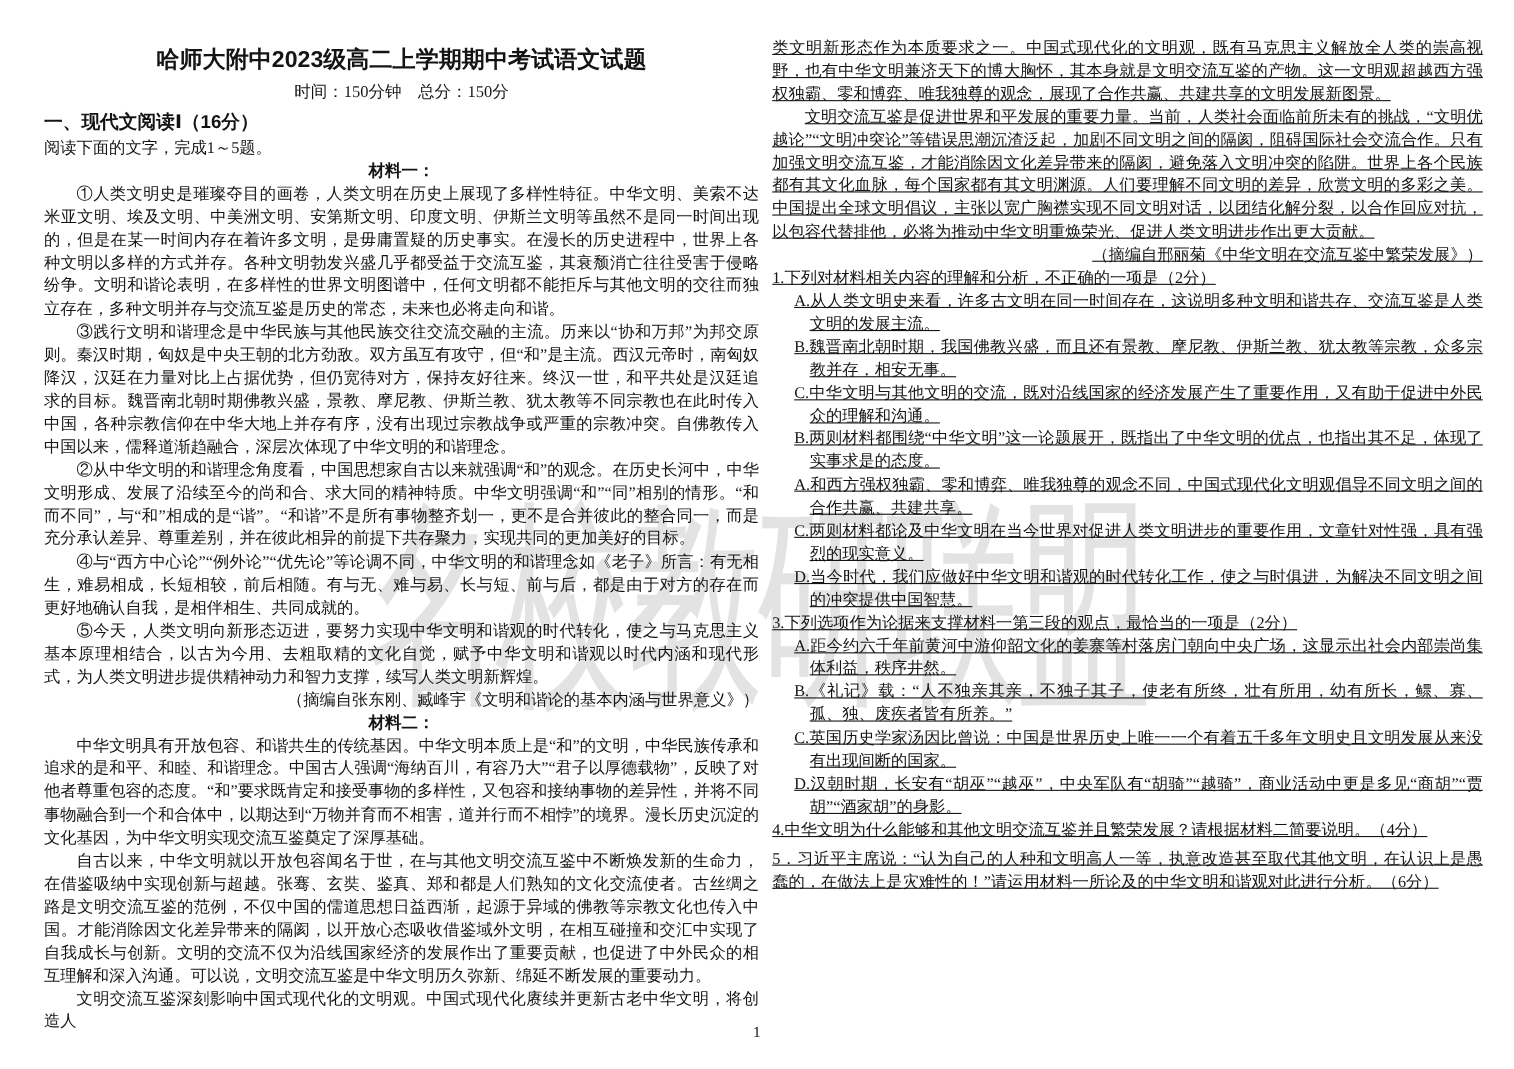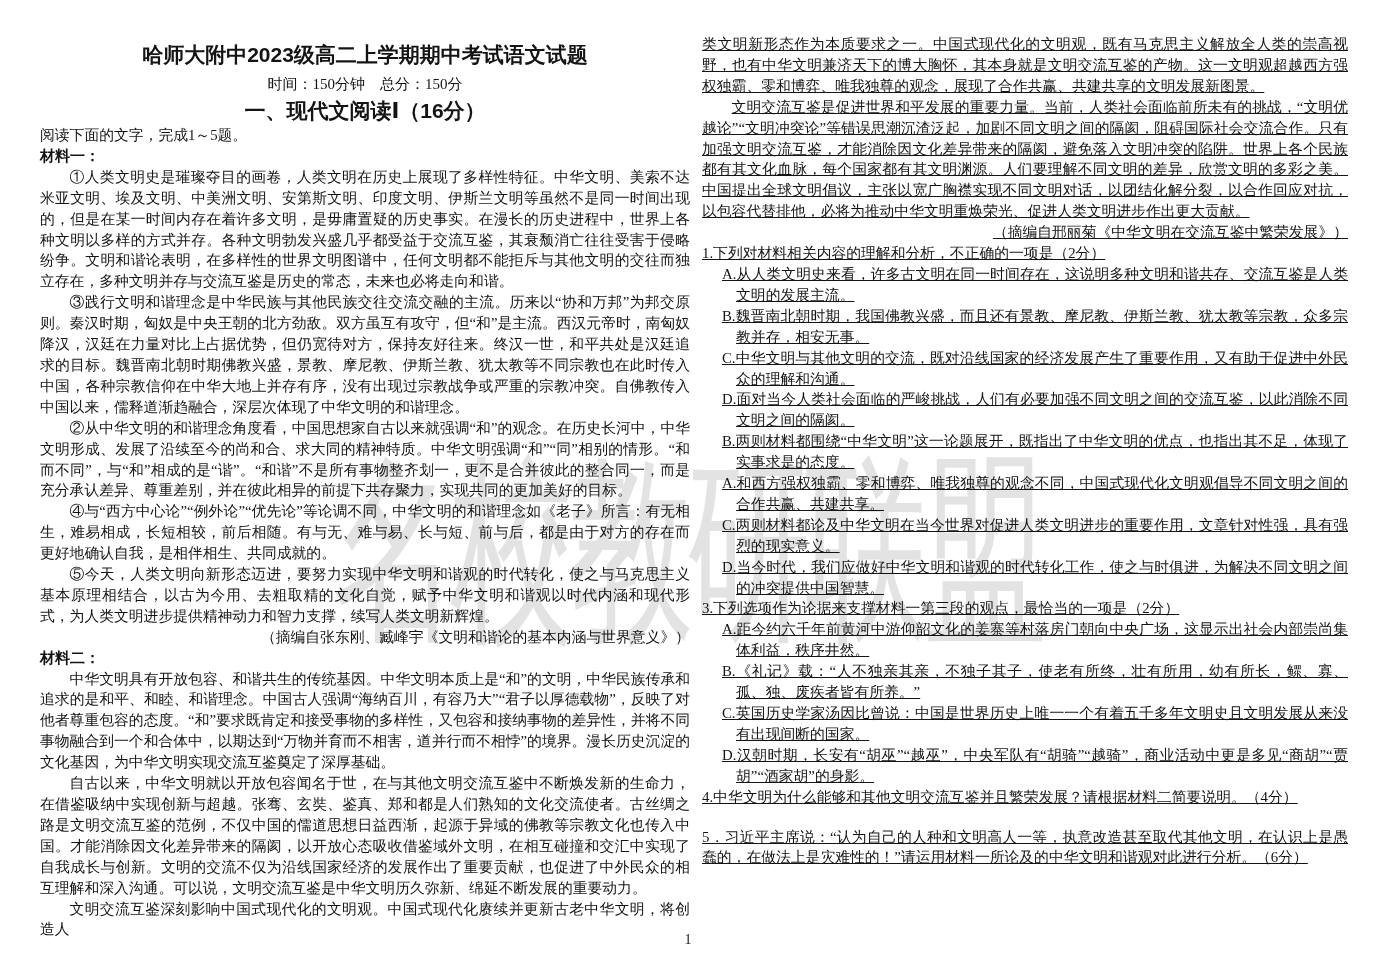--- a/index.html
+++ b/index.html
@@ -21,33 +21,33 @@
   }
   .col-left{left:40px;width:650px;}
   .col-right{left:702px;width:646px;text-decoration:underline;}
   .doc-title{
     text-align:center;font-family:"Liberation Sans","DejaVu Sans",sans-serif;
     font-weight:bold;font-size:21px;line-height:26px;margin:8px 0 6px 0;
   }
   .doc-subtitle{text-align:center;font-size:15px;line-height:20px;margin-bottom:6px;}
   .sec-heading{
     font-family:"Liberation Sans","DejaVu Sans",sans-serif;
-    font-weight:bold;font-size:21px;line-height:22px;margin:2px 0 3px 0;text-align:center;
+    font-weight:bold;font-size:17px;line-height:22px;margin:2px 0 3px 0;text-align:left;
   }
   .intro-line{line-height:20.9px;}
   .mat-label{
     font-family:"Liberation Sans","DejaVu Sans",sans-serif;
-    font-weight:bold;font-size:15px;line-height:20.9px;text-align:left;
+    font-weight:bold;font-size:15px;line-height:20.9px;text-align:center;
   }
   .para{text-indent:2em;}
   .para-noindent{text-indent:0;}
   .attribution{text-align:right;}
   .q-stem{text-indent:0;}
   .q-option{padding-left:0.95em;text-indent:-0.95em;margin-left:20px;}
-  .q5-gap{margin-top:19px;}
+  .q5-gap{margin-top:5px;}
   .page-number{
     position:absolute;left:0;right:0;bottom:24px;z-index:1;
     text-align:center;font-size:14px;font-family:"Liberation Serif",serif;
   }
 </style>
 </head>
 <body>
 
 <div class="watermark">名校教研联盟</div>
 
@@ -72,21 +72,20 @@
 <div class="col col-right">
   <div class="para-noindent">类文明新形态作为本质要求之一。中国式现代化的文明观，既有马克思主义解放全人类的崇高视野，也有中华文明兼济天下的博大胸怀，其本身就是文明交流互鉴的产物。这一文明观超越西方强权独霸、零和博弈、唯我独尊的观念，展现了合作共赢、共建共享的文明发展新图景。</div>
   <div class="para">文明交流互鉴是促进世界和平发展的重要力量。当前，人类社会面临前所未有的挑战，“文明优越论”“文明冲突论”等错误思潮沉渣泛起，加剧不同文明之间的隔阂，阻碍国际社会交流合作。只有加强文明交流互鉴，才能消除因文化差异带来的隔阂，避免落入文明冲突的陷阱。世界上各个民族都有其文化血脉，每个国家都有其文明渊源。人们要理解不同文明的差异，欣赏文明的多彩之美。中国提出全球文明倡议，主张以宽广胸襟实现不同文明对话，以团结化解分裂，以合作回应对抗，以包容代替排他，必将为推动中华文明重焕荣光、促进人类文明进步作出更大贡献。</div>
   <div class="attribution">（摘编自邢丽菊《中华文明在交流互鉴中繁荣发展》）</div>
 
   <div>
     <div class="q-stem">1.下列对材料相关内容的理解和分析，不正确的一项是（2分）</div>
     <div class="q-option">A.从人类文明史来看，许多古文明在同一时间存在，这说明多种文明和谐共存、交流互鉴是人类文明的发展主流。</div>
     <div class="q-option">B.魏晋南北朝时期，我国佛教兴盛，而且还有景教、摩尼教、伊斯兰教、犹太教等宗教，众多宗教并存，相安无事。</div>
     <div class="q-option">C.中华文明与其他文明的交流，既对沿线国家的经济发展产生了重要作用，又有助于促进中外民众的理解和沟通。</div>
-    <div class="q-option">D.面对当今人类社会面临的严峻挑战，人们有必要加强不同文明之间的交流互鉴，以此消除不同文明之间的隔阂。</div>
   </div>
 
   <div>
     <div class="q-option">B.两则材料都围绕“中华文明”这一论题展开，既指出了中华文明的优点，也指出其不足，体现了实事求是的态度。</div>
     <div class="q-option">A.和西方强权独霸、零和博弈、唯我独尊的观念不同，中国式现代化文明观倡导不同文明之间的合作共赢、共建共享。</div>
     <div class="q-option">C.两则材料都论及中华文明在当今世界对促进人类文明进步的重要作用，文章针对性强，具有强烈的现实意义。</div>
     <div class="q-option">D.当今时代，我们应做好中华文明和谐观的时代转化工作，使之与时俱进，为解决不同文明之间的冲突提供中国智慧。</div>
   </div>
 
   <div>

